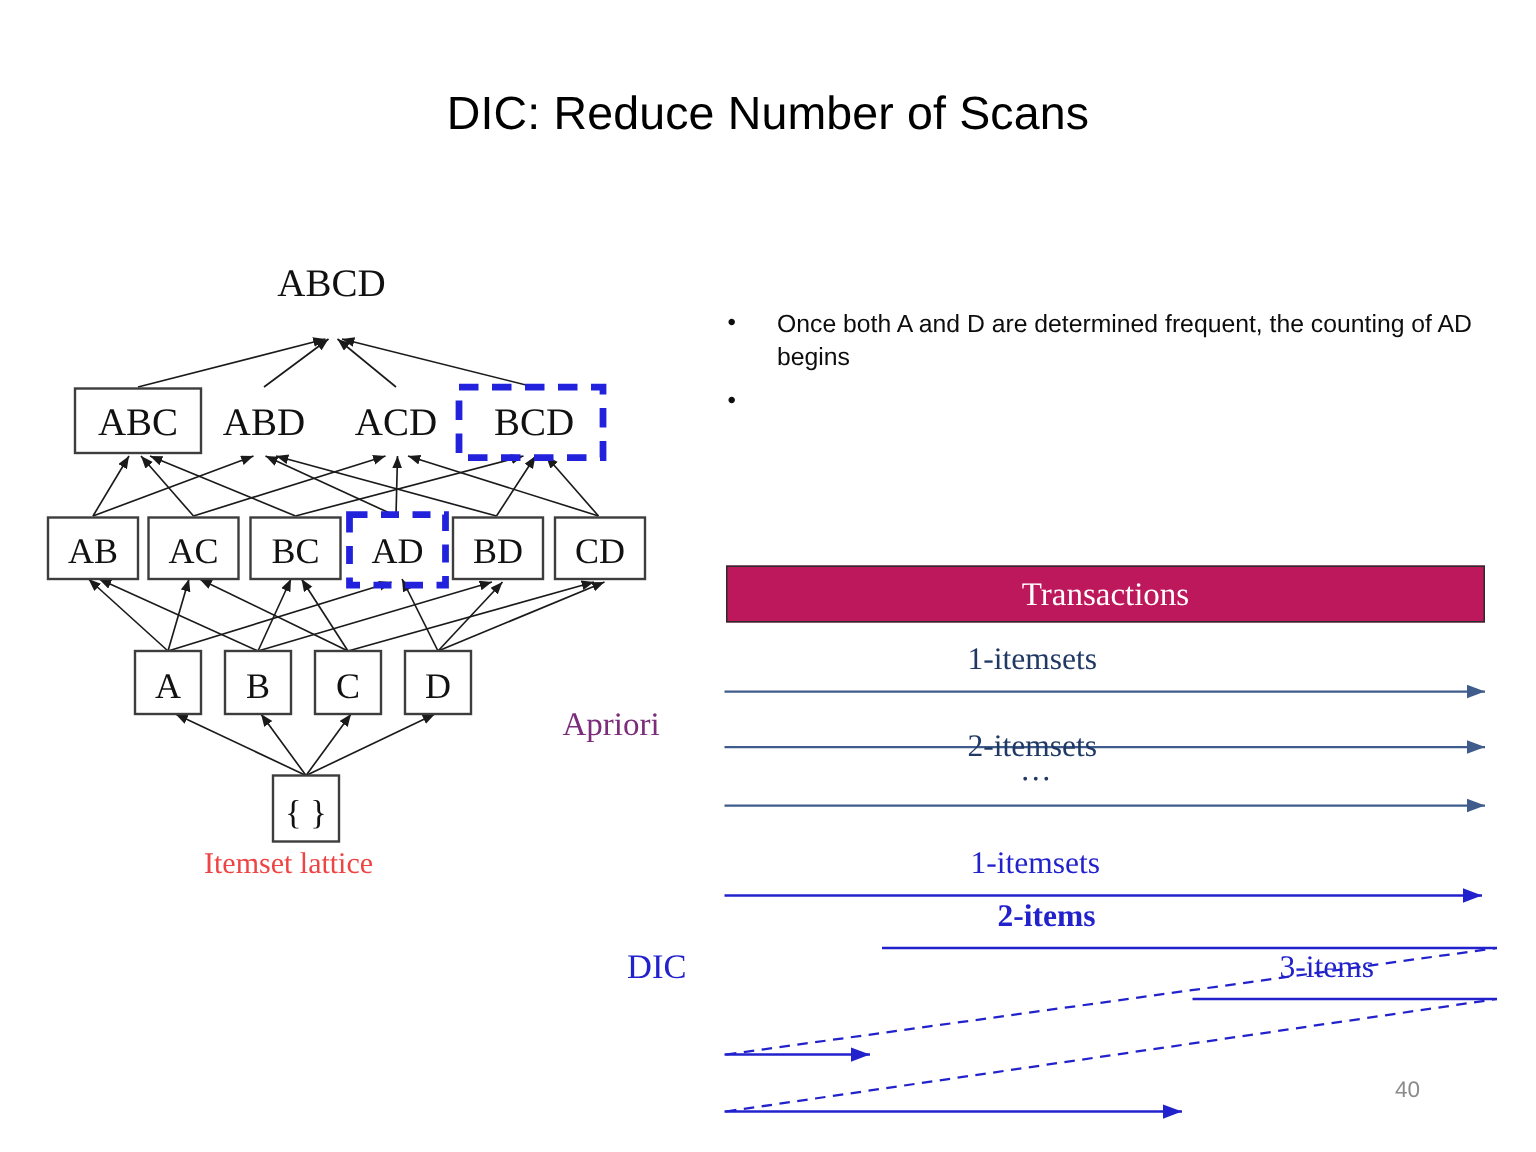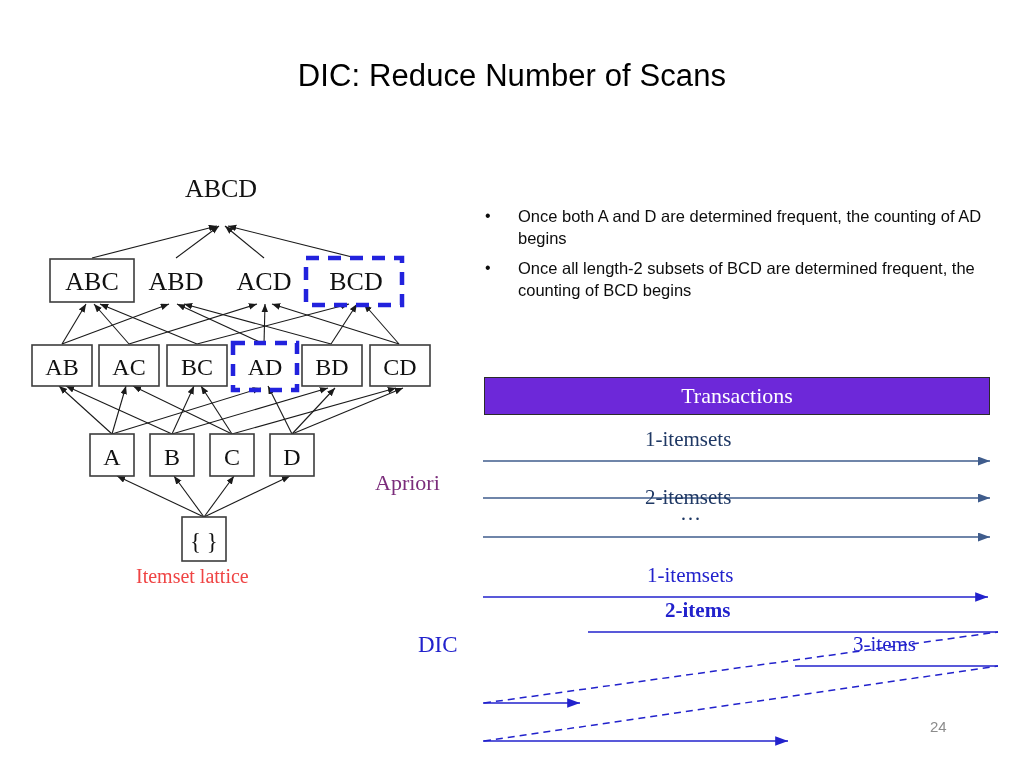--- a/index.html
+++ b/index.html
@@ -32,21 +32,21 @@
     font-size:16.5px;line-height:1.33;color:#0d0d0d;
     margin-bottom:8px;
   }
   .bullet .dot{
     position:absolute;left:7px;top:-1px;font-size:16px;color:#0d0d0d;
   }
 
   
   .txbar{
     position:absolute;left:484px;top:377px;width:506px;height:38px;
-    background:#6d28d9;border:1.5px solid #2b2b2b;
+    background:#be185d;border:1.5px solid #2b2b2b;
     box-sizing:border-box;
   }
   .txbar span{
     display:block;width:100%;text-align:center;line-height:36px;
     font-family:"Liberation Serif", serif;
     font-size:22px;color:#ffffff;
   }
   .timeline{position:absolute;left:470px;top:415px;width:545px;height:340px;}
   .timeline svg{position:absolute;left:0;top:0;}
 
@@ -208,21 +208,20 @@
 
   <div class="itemset-lattice">Itemset lattice</div>
 
   <div class="bullets">
     <div class="bullet">
       <span class="dot">•</span>
       <span>Once both A and D are determined frequent, the counting of AD begins</span>
     </div>
     <div class="bullet">
       <span class="dot">•</span>
-      <span>Once all length-2 subsets of BCD are determined frequent, the counting of BCD begins</span>
     </div>
   </div>
 
   <div class="txbar">
     <span>Transactions</span>
   </div>
 
   <div class="timeline">
     <svg width="545" height="345" viewBox="0 0 545 345">
       <defs>
@@ -266,15 +265,15 @@
 
     <div class="dic-label" style="left:177px;top:148px;">1-itemsets</div>
     <div class="dic-label" style="left:195px;top:183px;font-weight:bold;">2-items</div>
     <div class="dic-label" style="left:383px;top:217px;">3-items</div>
   </div>
 
   <div class="apriori">Apriori</div>
   <div class="dic">DIC</div>
 
 
-  <div class="pageno">24</div>
+  <div class="pageno">40</div>
 
 </div>
 
 </body></html>

